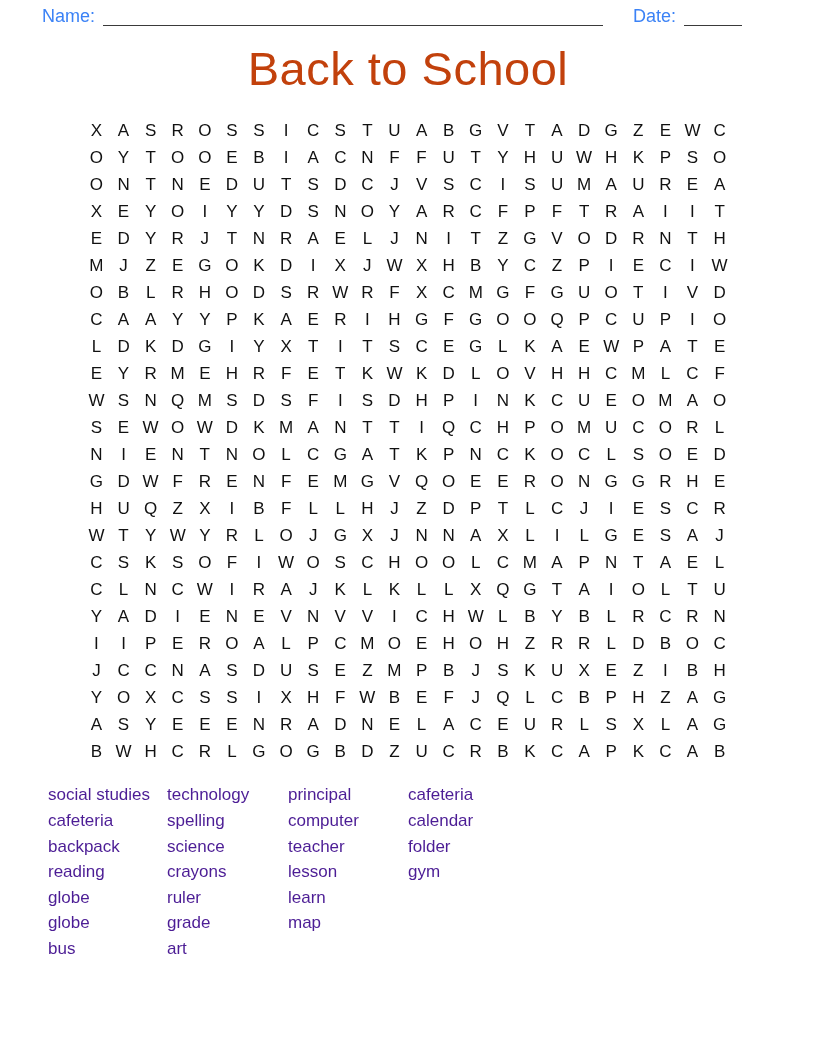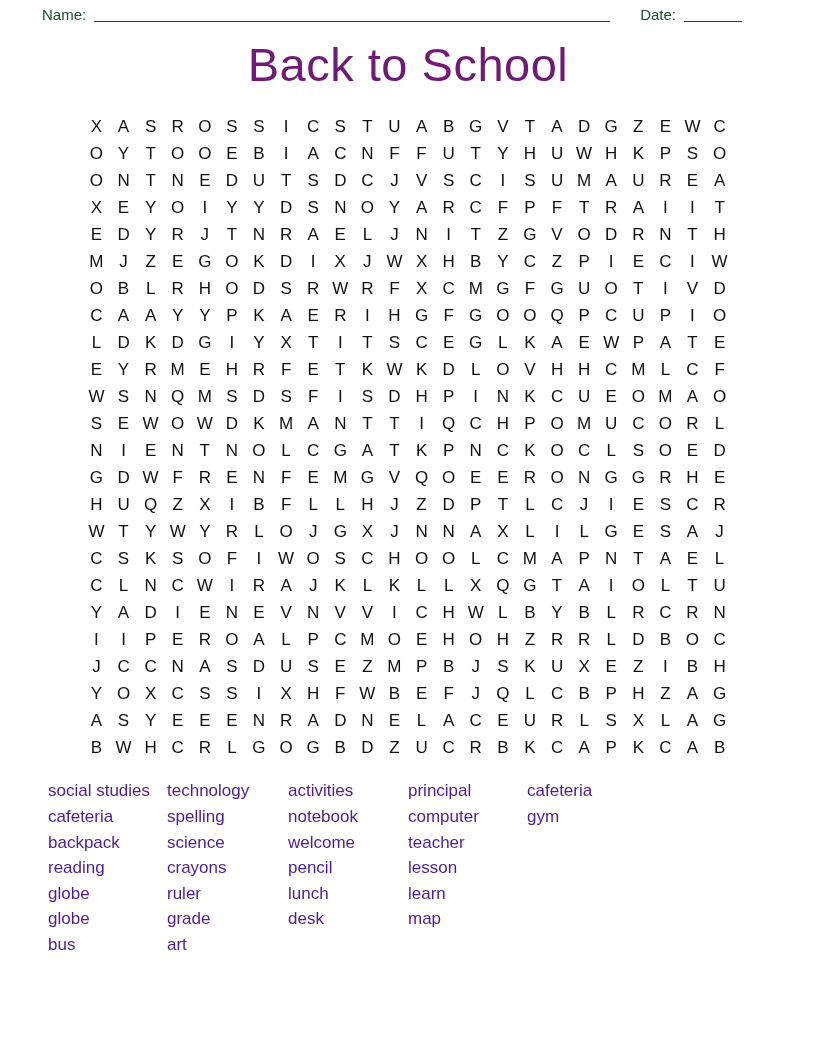--- a/index.html
+++ b/index.html
@@ -7,22 +7,22 @@
     width: 816px; height: 1056px;
     background: #ffffff;
     color: #000000;
     font-family: "Liberation Sans", sans-serif;
     overflow: hidden;
   }
   .header-row {
     display: flex;
     align-items: flex-end;
     margin: 6px 74px 0 42px;
-    font-size: 15px;
-    color: #14532d;
+    font-size: 18px;
+    color: #3b82f6;
   }
   .header-label { white-space: nowrap; padding-bottom: 1px; }
   .name-line {
     flex: 1;
     border-bottom: 1.5px solid #3a3a3a;
     height: 14px;
     margin: 0 30px 2px 8px;
   }
   .date-line {
     width: 58px;
@@ -30,21 +30,21 @@
     height: 14px;
     margin: 0 0 2px 8px;
   }
   h1.title {
     margin: 16px 0 0 0;
     text-align: center;
     font-size: 47px;
     font-weight: normal;
     letter-spacing: 0.5px;
     line-height: 1.05;
-    color: #701a75;
+    color: #c2410c;
   }
   .grid {
     margin-top: 24px;
     display: grid;
     grid-template-columns: repeat(24, 27.1px);
     justify-content: center;
   }
   .cell {
     width: 27.1px;
     height: 27px;
@@ -671,34 +671,28 @@
       <div>
         <div class="word">technology</div>
         <div class="word">spelling</div>
         <div class="word">science</div>
         <div class="word">crayons</div>
         <div class="word">ruler</div>
         <div class="word">grade</div>
         <div class="word">art</div>
       </div>
       <div>
-        <div class="word">activities</div>
-        <div class="word">notebook</div>
-        <div class="word">welcome</div>
-        <div class="word">pencil</div>
-        <div class="word">lunch</div>
-        <div class="word">desk</div>
-      </div>
-      <div>
         <div class="word">principal</div>
         <div class="word">computer</div>
         <div class="word">teacher</div>
         <div class="word">lesson</div>
         <div class="word">learn</div>
         <div class="word">map</div>
       </div>
       <div>
         <div class="word">cafeteria</div>
+        <div class="word">calendar</div>
+        <div class="word">folder</div>
         <div class="word">gym</div>
       </div>
     </div>
 
 </div>
 
 </body></html>

